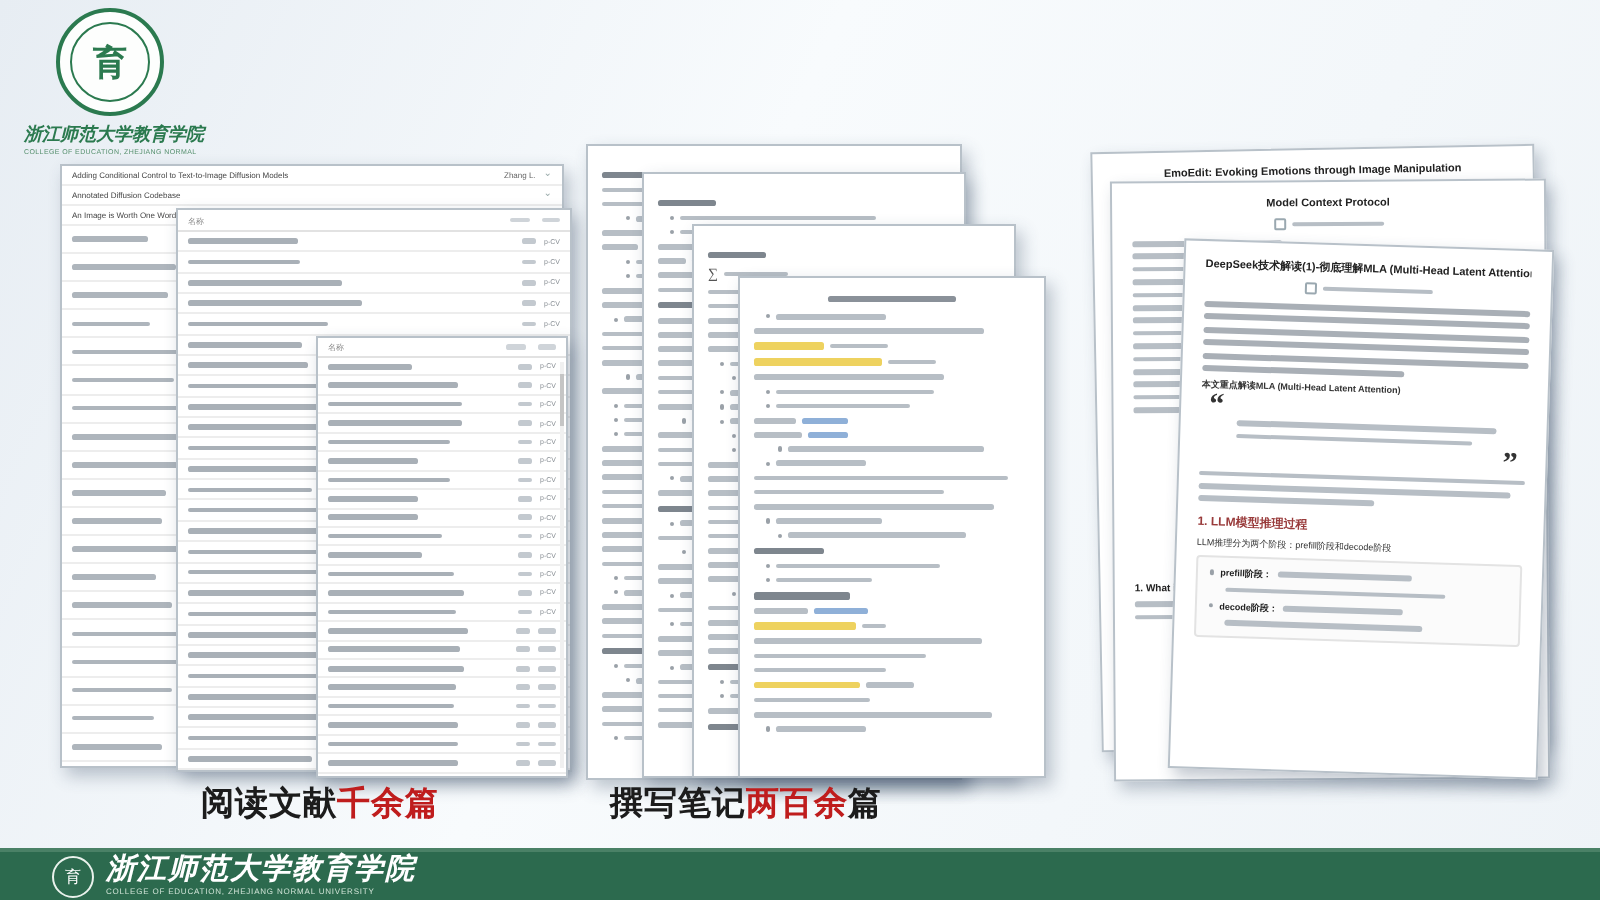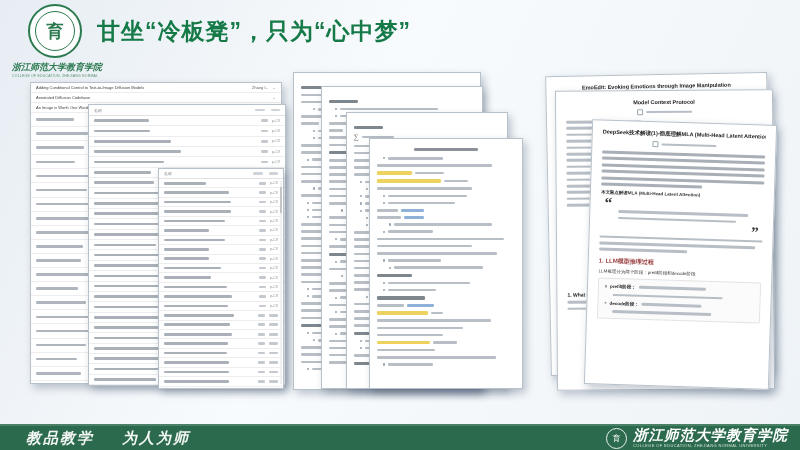--- a/index.html
+++ b/index.html
@@ -85,21 +85,20 @@
 
 <div class="slide">
 
   <div class="hlogo">
     <div class="seal">
       <span class="sealglyph">育</span>
     </div>
     <div class="logocn">浙江师范大学教育学院</div>
     <div class="logoen">COLLEGE OF EDUCATION, ZHEJIANG NORMAL UNIVERSITY</div>
   </div>
-  <h1 class="title">甘坐“冷板凳”，只为“心中梦”</h1>
 
   <div class="panel" id="panelA" style="left:30px;top:82px;width:252px;height:302px;">
       <div class="prow" style="height: 9px;">
         <div class="ptext">Adding Conditional Control to Text-to-Image Diffusion Models</div>
         <div class="pauthor">Zhang L.</div>
         <div class="chev">⌄</div>
       </div>
       <div class="prow" style="height: 9px;">
         <div class="ptext">Annotated Diffusion Codebase</div>
         <div class="chev">⌄</div>
@@ -919,26 +918,28 @@
           <div class="dot"></div>
           <span class="blabel">decode阶段：</span>
           <div class="bar" style="width:40%"></div>
         </div>
       <div class="nrow" style="margin-left:8px;margin-bottom:0">
           <div class="bar" style="width:70%"></div>
         </div>
     </div>
   </div>
 
+  <div class="caption" style="left:160px">
+    <span>阅读文献</span><span class="red">千余篇</span>
+  </div>
+  <div class="caption" style="left:373px">
+    <span>撰写笔记</span><span class="red">两百余</span><span>篇</span>
+  </div>
 
   <div class="footer">
-    <div class="slogan">
-      <span>教品教学</span>
-      <span>为人为师</span>
-    </div>
     <div class="college">
       <div class="seal2">育</div>
       <div>
         <div class="collcn">浙江师范大学教育学院</div>
         <div class="collen">COLLEGE OF EDUCATION, ZHEJIANG NORMAL UNIVERSITY</div>
       </div>
     </div>
   </div>
 </div>
 

